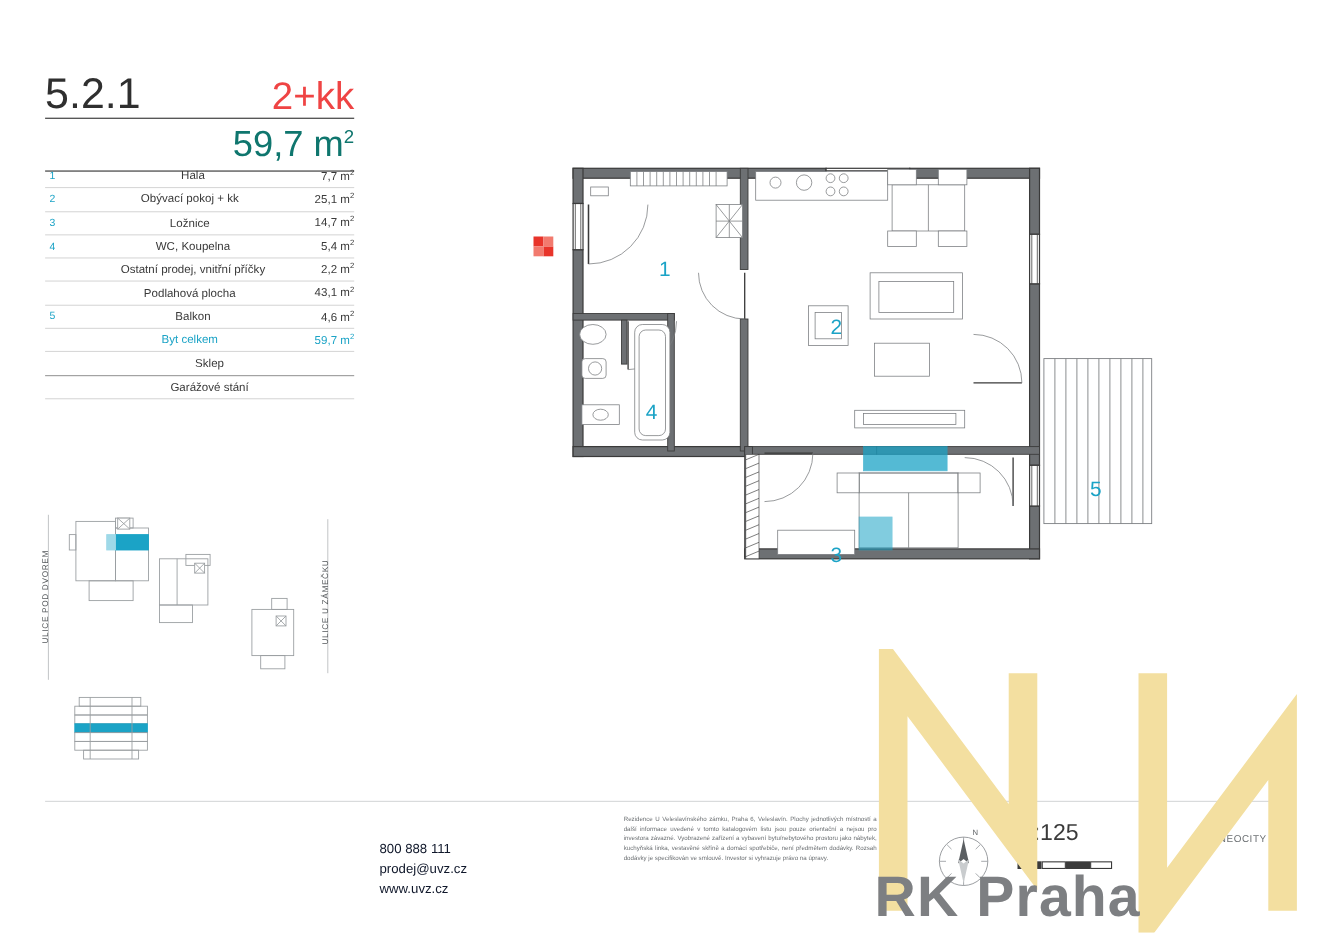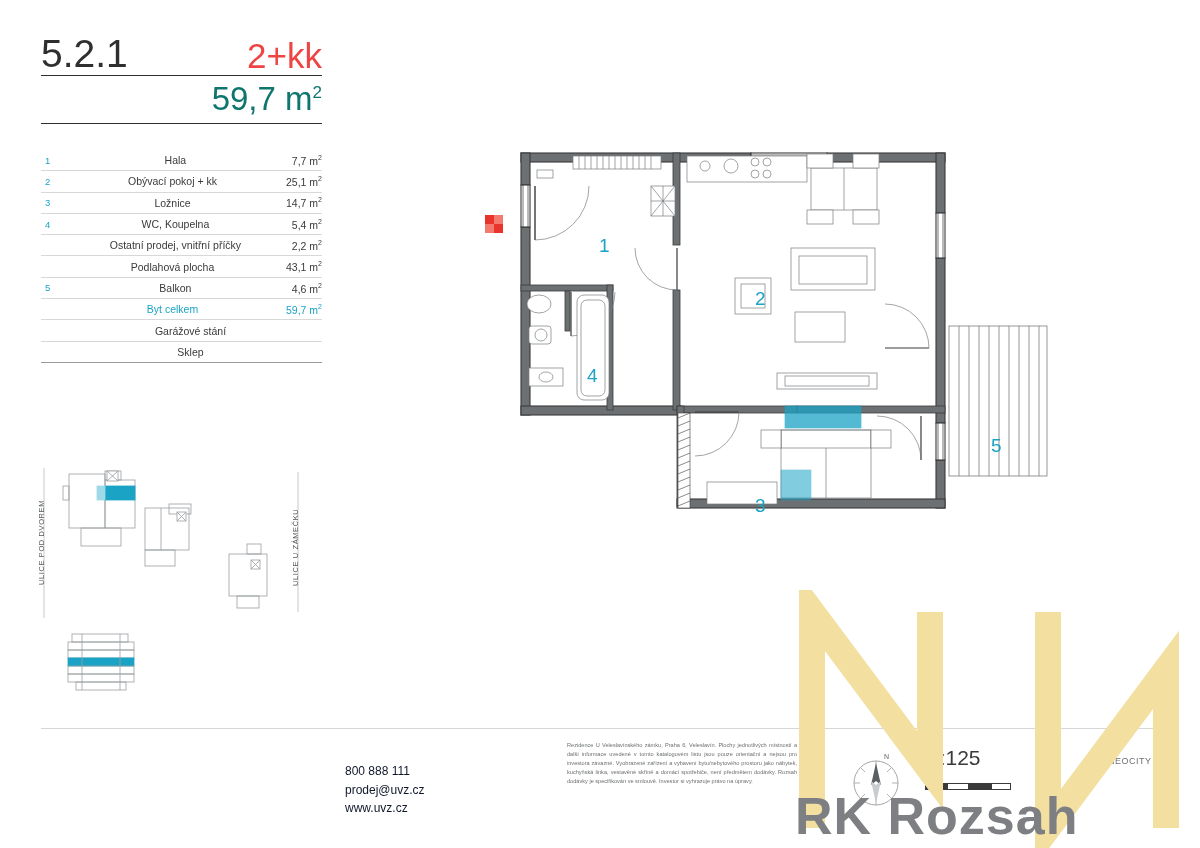--- a/index.html
+++ b/index.html
@@ -11,21 +11,21 @@
     color:#3a3a3a;
     position:relative;
     overflow:hidden;
   }
   .page { position:absolute; inset:0; }
 
   
   .unit-header { position:absolute; left:41px; top:34px; width:281px; }
   .unit-top { display:flex; align-items:flex-end; justify-content:space-between;
               border-bottom:1px solid #2f2f2f; padding-bottom:2px; }
-  .unit-code { font-size:39px; font-weight:400; color:#2f2f2f; letter-spacing:0px; line-height:1; }
+  .unit-code { font-size:39px; font-weight:400; color:#2f2f2f; letter-spacing:0px; line-height:1;margin-top:32px; }
   .unit-layout { font-size:35px; font-weight:400; color:#ef4444; line-height:1; }
   .unit-area { text-align:right; font-size:33px; color:#0f766e; padding-top:6px;
                border-bottom:1.5px solid #2f2f2f; padding-bottom:6px; line-height:1.05; }
   .unit-area sup { font-size:17px; vertical-align:super; }
 
   
   .room-table { position:absolute; left:41px; top:150px; width:281px; font-size:10.5px; }
   .room-row { display:flex; align-items:center; height:21.3px;
               border-bottom:1px solid #d8d8d8; }
   .room-row.thick { border-bottom:1px solid #9a9a9a; }
@@ -135,29 +135,29 @@
       <div class="rt-name">Balkon</div>
       <div class="rt-val"><span>4,6 m</span><sup>2</sup></div>
     </div>
 
     <div class="room-row total">
       <div class="rt-num"></div>
       <div class="rt-name">Byt celkem</div>
       <div class="rt-val"><span>59,7 m</span><sup>2</sup></div>
     </div>
 
-    <div class="room-row">
-      <div class="rt-num"></div>
-      <div class="rt-name">Garážové stání</div>
-      <div class="rt-val"><span></span></div>
-    </div>
-
     <div class="room-row thick">
       <div class="rt-num"></div>
       <div class="rt-name">Sklep</div>
+      <div class="rt-val"><span></span></div>
+    </div>
+
+    <div class="room-row">
+      <div class="rt-num"></div>
+      <div class="rt-name">Garážové stání</div>
       <div class="rt-val"><span></span></div>
     </div>
 
   </div>
 
   <div class="siteplan">
     <svg width="292" height="160" viewBox="0 0 292 160">
       <g fill="none" stroke="#9a9ea1" stroke-width="0.8">
 
         <line x1="3" y1="2" x2="3" y2="152" stroke="#b9bcbe"></line>
@@ -463,15 +463,15 @@
   </div>
 
   <div class="watermark">
     <svg width="420" height="258" viewBox="0 0 420 258">
       <g fill="none" stroke="#f3dfa0" stroke-width="26" stroke-linejoin="miter">
         <path d="M22 238 L22 22 L140 180 L140 22"></path>
         <path d="M258 22 L258 238 L376 80 L376 238"></path>
       </g>
     </svg>
   </div>
-  <div class="wm-text">RK Rozsah</div>
+  <div class="wm-text">RK Praha</div>
 
 </div>
 
 </body></html>

